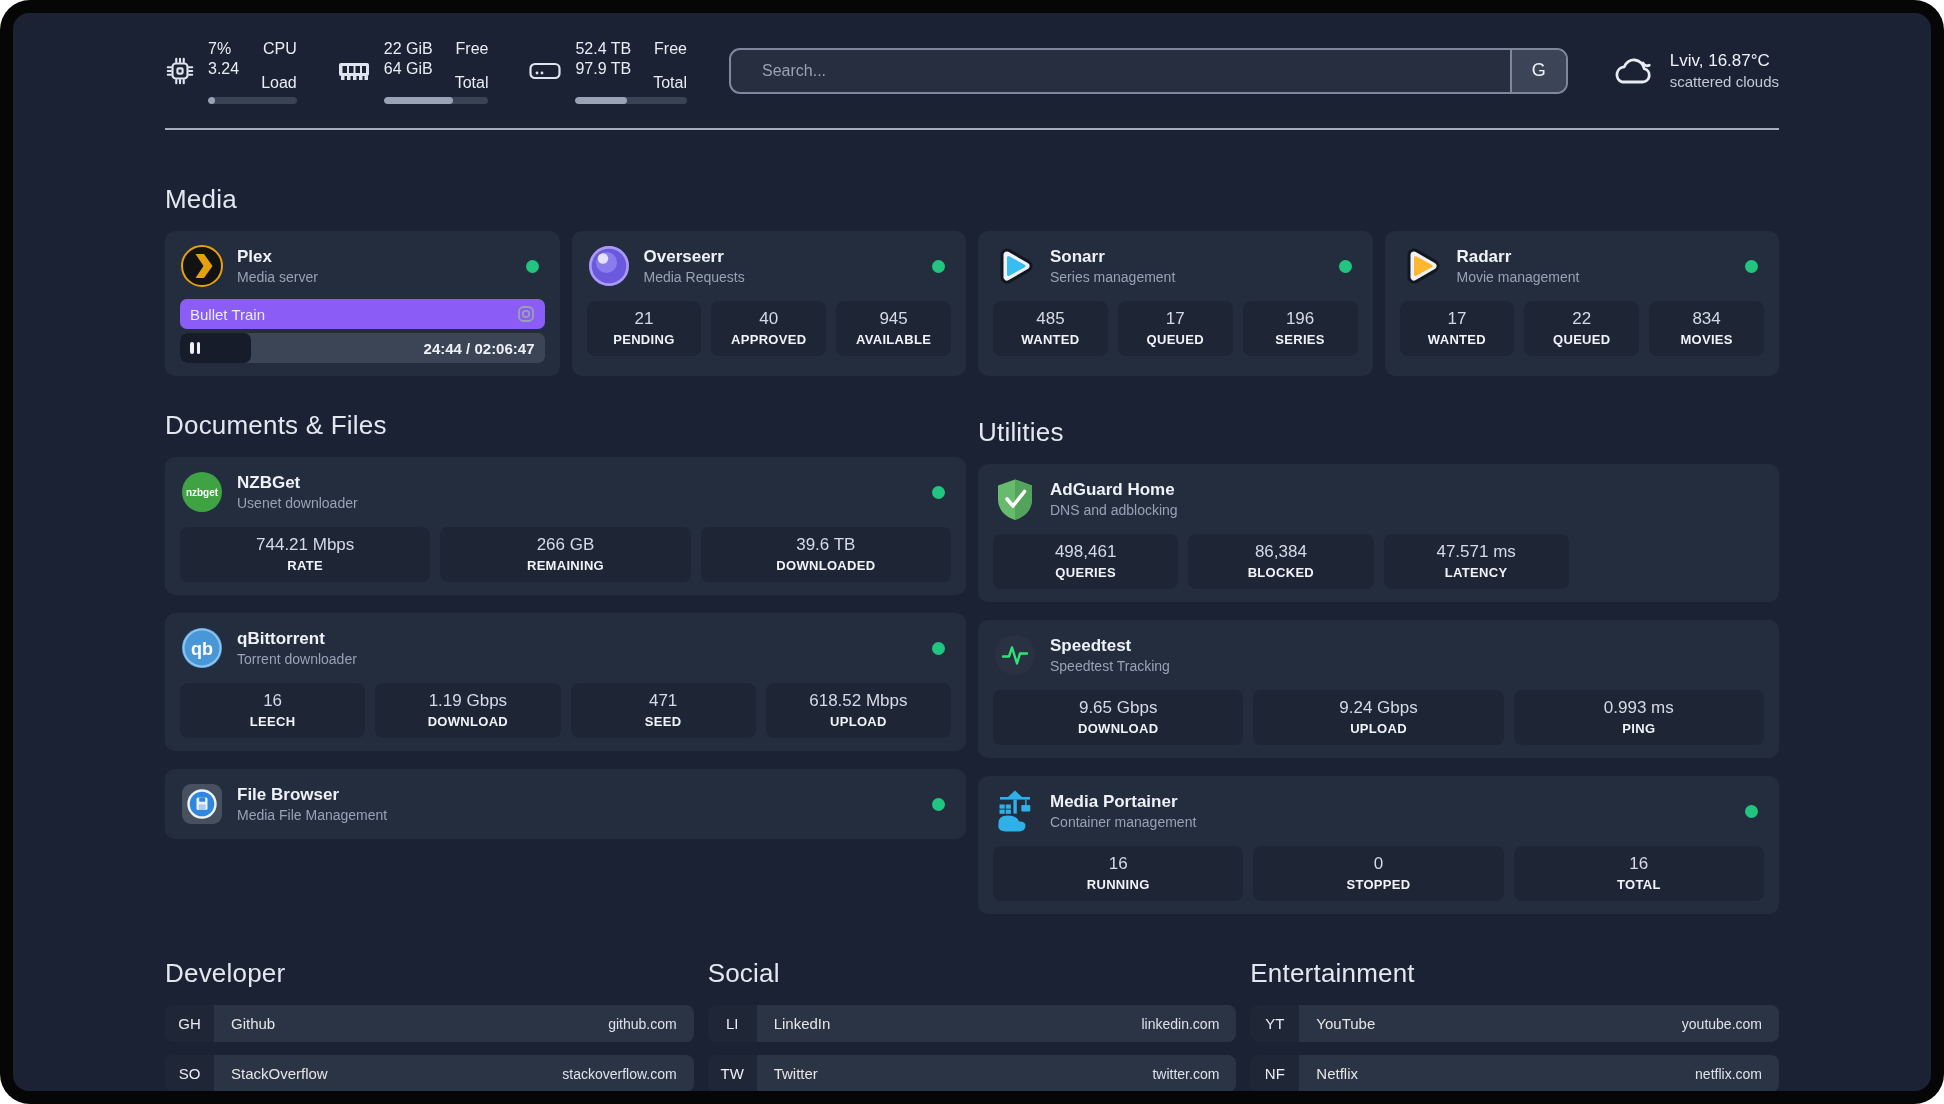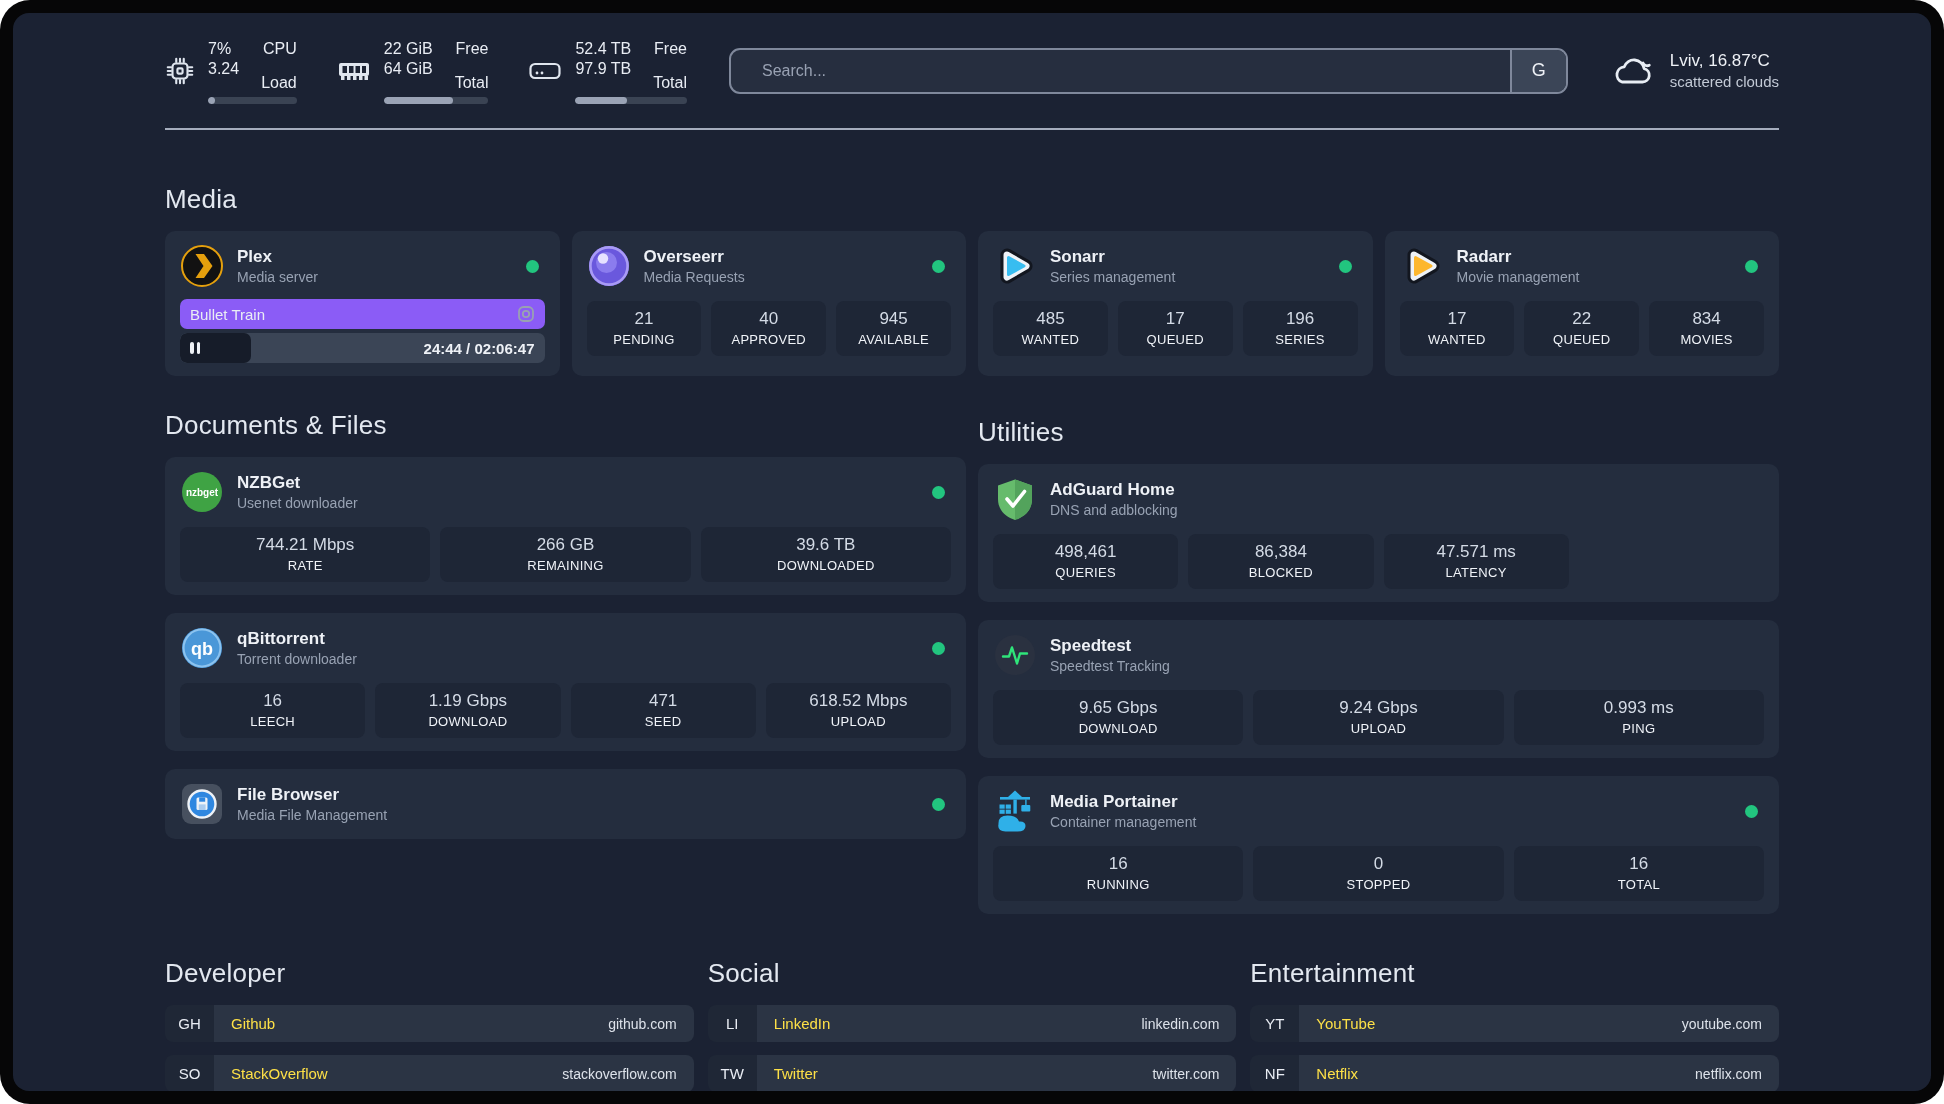--- a/index.html
+++ b/index.html
@@ -48,21 +48,21 @@
   .app-titles { display: flex; flex-direction: column; gap: 2px; }
   .app-name { font-size: 17px; font-weight: 700; color: #eef1f6; }
   .app-desc { font-size: 14px; color: #98a2b3; }
   .dot { width: 13px; height: 13px; border-radius: 50%; margin-left: auto; margin-right: 6px; flex: 0 0 auto; }
 
   .tiles { display: grid; gap: 10px; margin-top: 13px; }
   .tiles.c3 { grid-template-columns: repeat(3, 1fr); }
   .tiles.c4 { grid-template-columns: repeat(4, 1fr); }
   .tile { background: #1e2636; border-radius: 8px; padding: 8px 6px 9px 6px; text-align: center; }
   .tile-value { font-size: 17px; color: #d4dbe6; }
-  .tile-label { font-size: 13px; font-weight: 400; color: #f0f3f8; margin-top: 3px; letter-spacing: 0.3px; }
+  .tile-label { font-size: 13px; font-weight: 700; color: #f0f3f8; margin-top: 3px; letter-spacing: 0.3px; }
 
   
   .player { margin-top: 11px; display: flex; flex-direction: column; gap: 4px; }
   .player-title-row { background: #8b5cf6; border-radius: 7px; height: 30px; display: flex;
                       align-items: center; padding: 0 10px; }
   .player-title { font-size: 15px; color: #e9edf4; }
   .player-cam { margin-left: auto; display: flex; cursor: pointer; }
   .player-progress-row { position: relative; background: #3b4556; border-radius: 7px; height: 30px;
                          display: flex; align-items: center; overflow: hidden; justify-content: center; }
   .player-elapsed { position: absolute; left: 0; top: 0; bottom: 0; background: #161c29; border-radius: 7px; }
@@ -77,21 +77,21 @@
   .col .card { margin-top: 0; }
 
   
   .links-grid { display: grid; grid-template-columns: 1fr 1fr 1fr; gap: 14px; margin-top: 44px; }
   .link-list { display: flex; flex-direction: column; gap: 13px; margin-top: 16px; }
   .link-row { display: flex; height: 37px; cursor: pointer; }
   .link-abbr { width: 49px; background: #1f2736; border-radius: 8px 0 0 8px; display: flex;
                align-items: center; justify-content: center; font-size: 15px; color: #e9edf4; }
   .link-bar { flex: 1; background: #2b3444; border-radius: 0 8px 8px 0; display: flex;
               align-items: center; justify-content: space-between; padding: 0 17px; }
-  .link-name { font-size: 15px; color: #fde047; }
+  .link-name { font-size: 15px; color: #e5e5e5; }
   .link-url { font-size: 14px; color: #dde2ea; }
 
   svg text { font-family: "Liberation Sans", sans-serif; }
 </style>
 </head>
 <body>
 
 <div class="frame">
 <div class="page">
 

